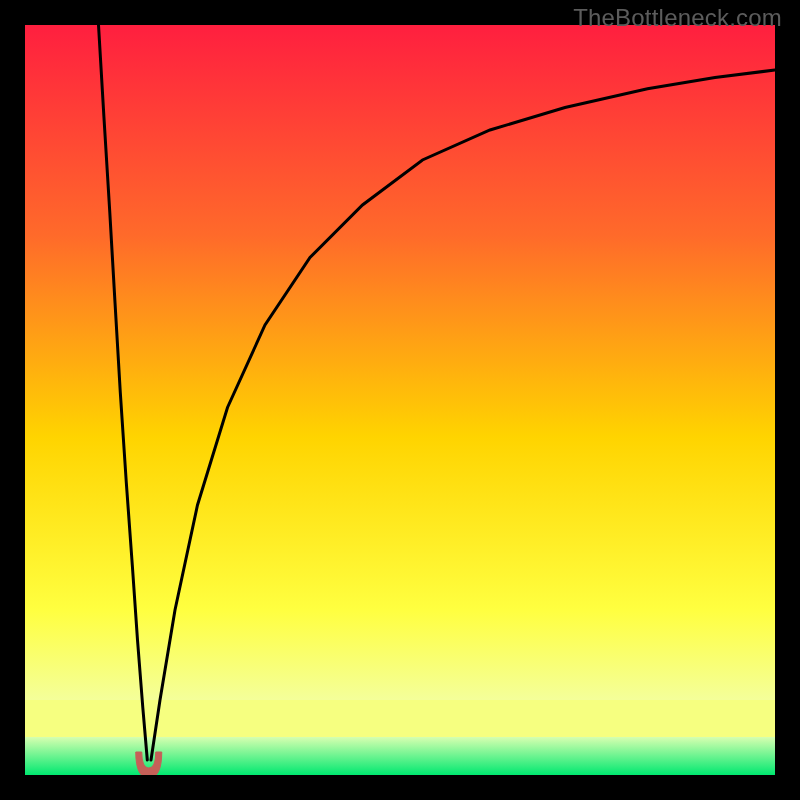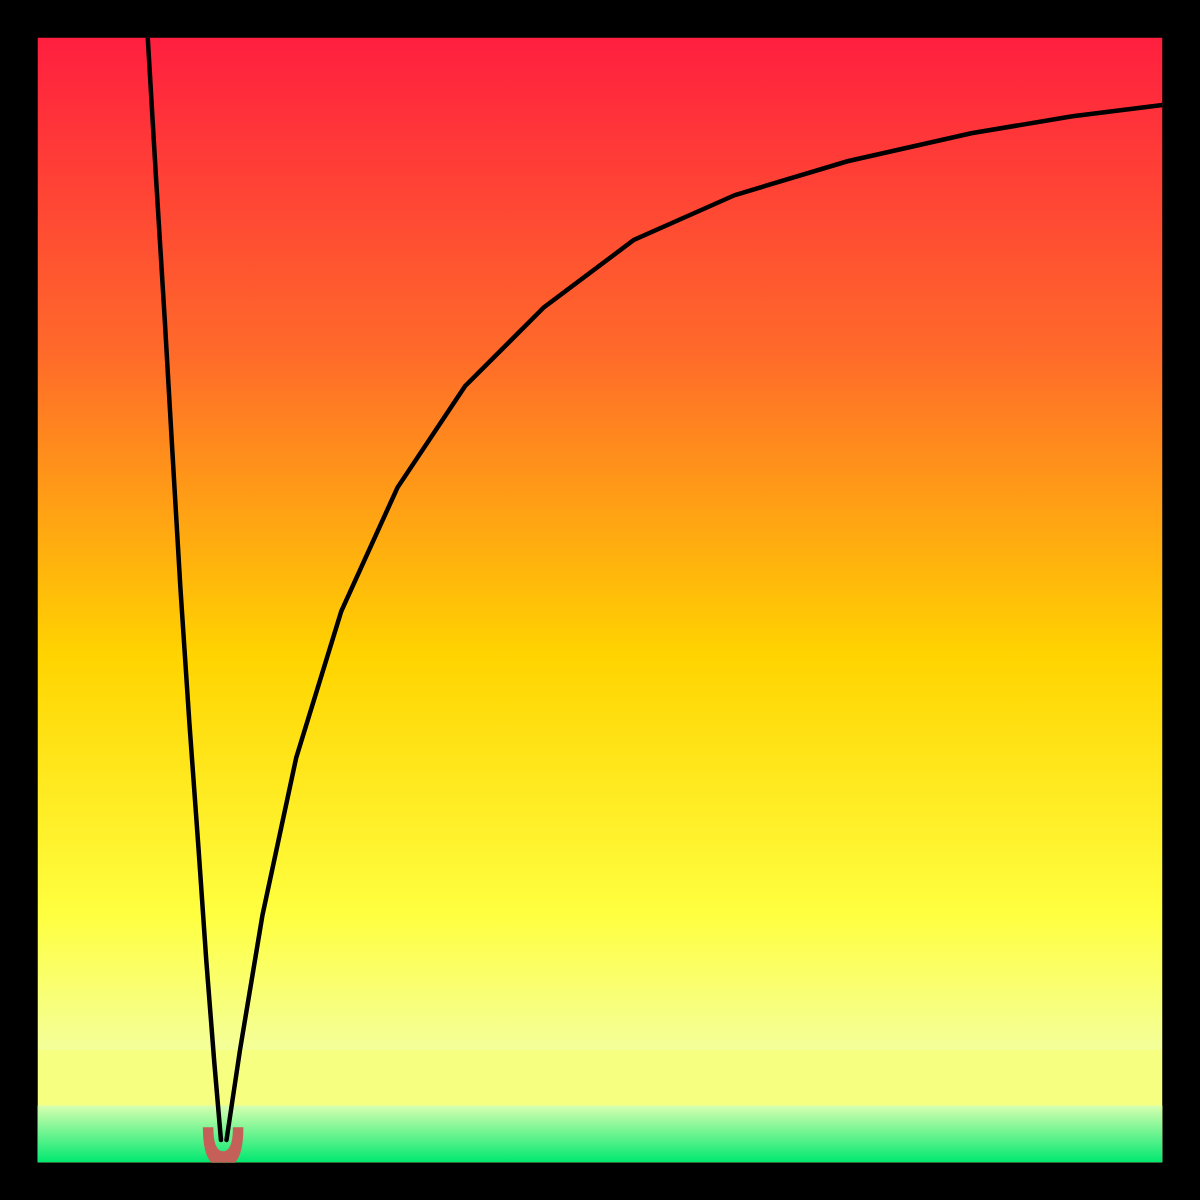--- a/index.html
+++ b/index.html
@@ -64,13 +64,14 @@
     <rect x="0" y="712" width="750" height="38" fill="url(#green-grad)"></rect>
 
     <path id="curve-left" fill="none" stroke="#000000" stroke-width="3" stroke-linecap="round" d="M73.5 0.0 L78.8 90.0 L84.8 187.5 L90.0 277.5 L95.3 367.5 L101.3 457.5 L107.3 540.0 L112.5 615.0 L117.8 682.5 L122.3 735.0"></path>
     <path id="curve-right" fill="none" stroke="#000000" stroke-width="3" stroke-linecap="round" d="M126.0 735.0 L135.0 675.0 L150.0 585.0 L172.5 480.0 L202.5 382.5 L240.0 300.0 L285.0 232.5 L337.5 180.0 L397.5 135.0 L465.0 105.0 L540.0 82.5 L622.5 63.8 L690.0 52.5 L750.0 45.0"></path>
 
     <g id="blob">
         <path d="M110.75 727 q0 26 13 26 q13 0 13 -26 l-6 0 q0 16 -7 16 q-7 0 -7 -16 Z" fill="#c56058" stroke="#c56058" stroke-width="1"></path>
       </g>
   </svg>
 
+  <div class="watermark">TheBottleneck.com</div>
 </div>
 
 </body></html>

